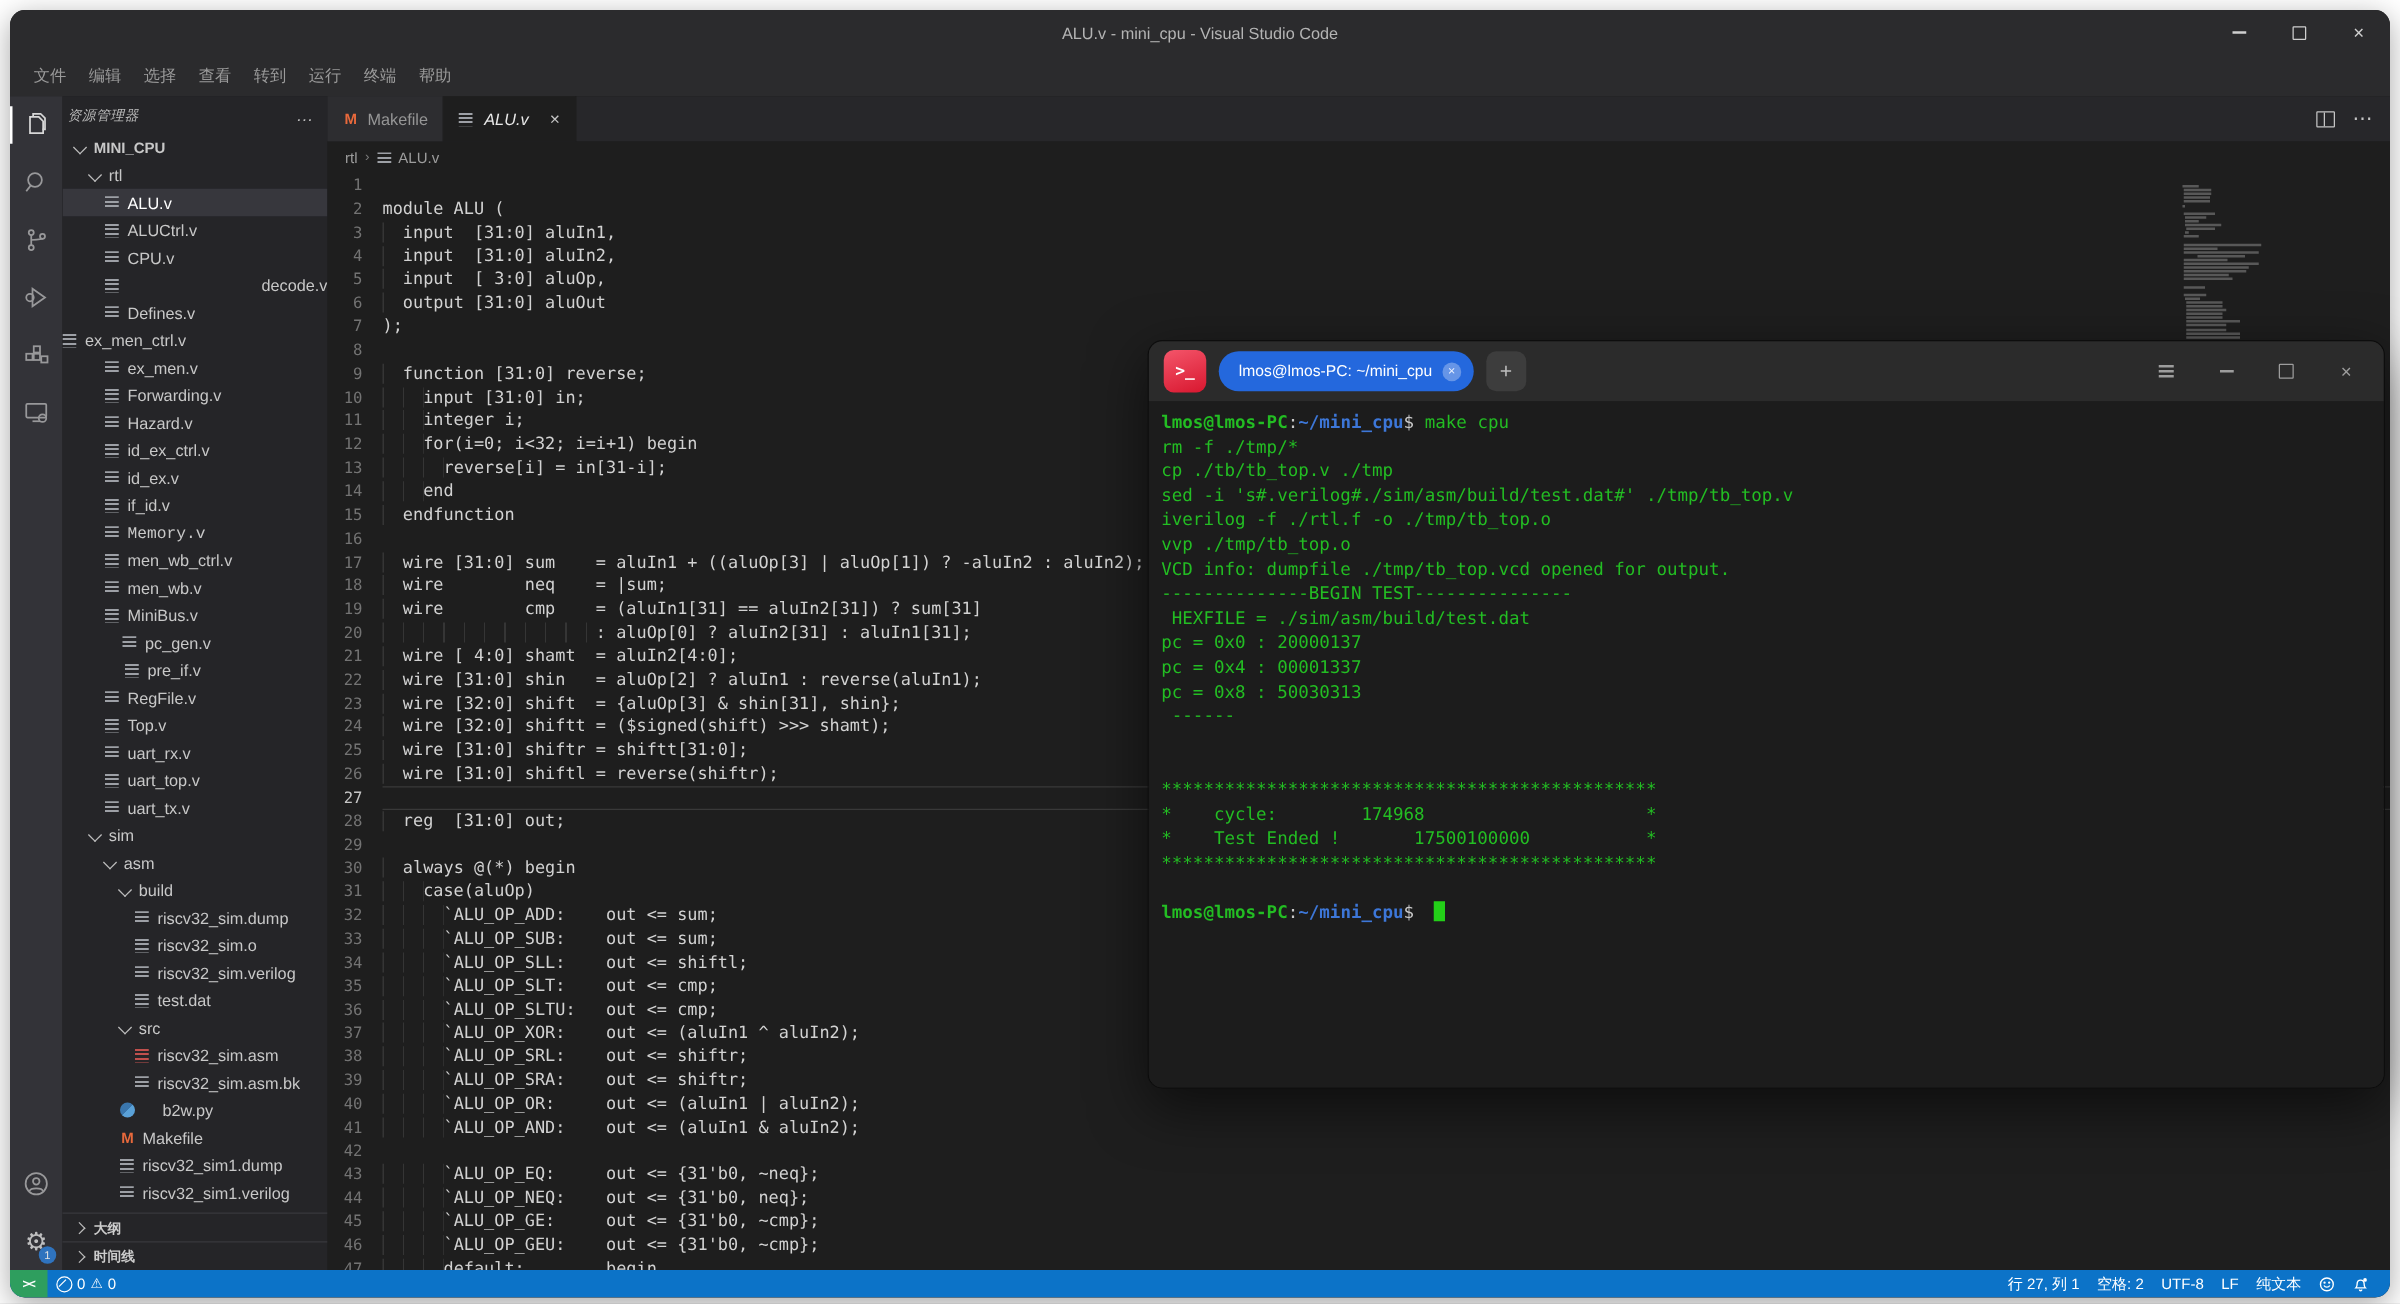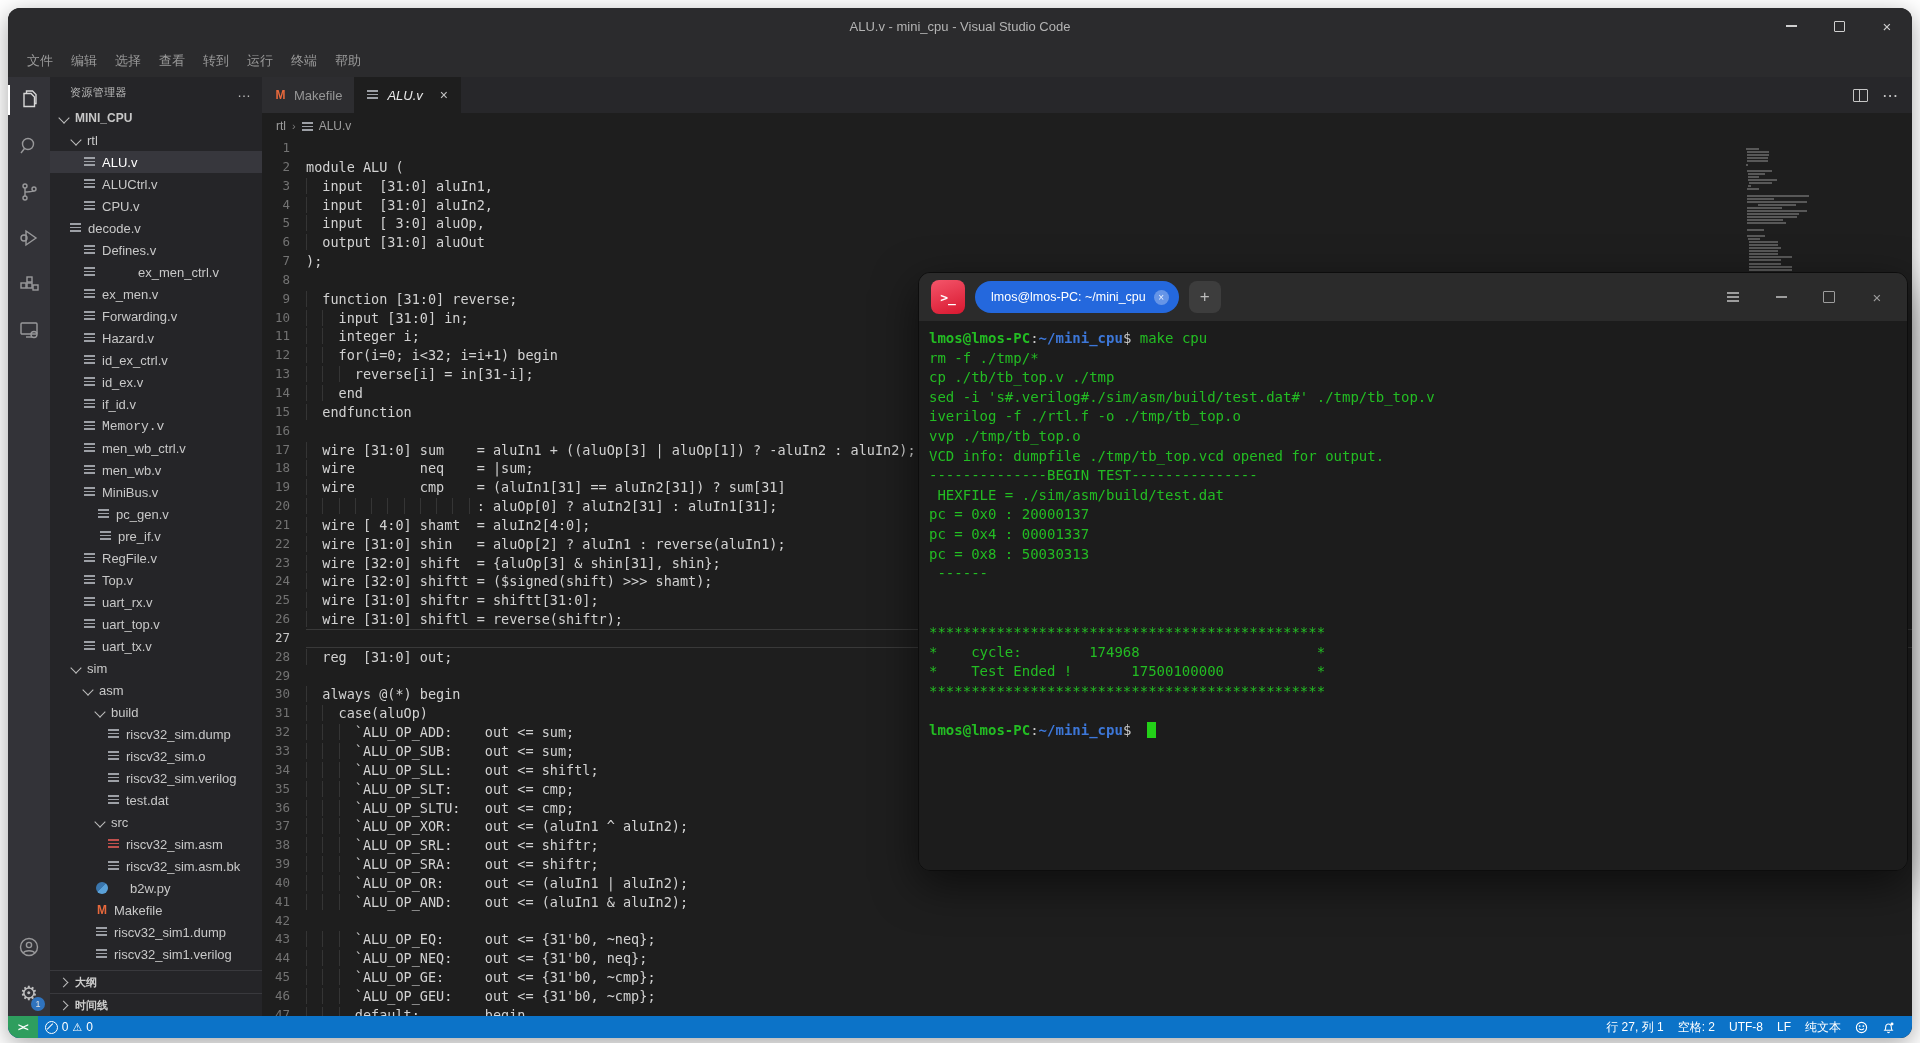--- a/index.html
+++ b/index.html
@@ -23,21 +23,21 @@
   .activitybar{width:42px;background:#333338;display:flex;flex-direction:column;align-items:center;flex:none;}
   .act{width:42px;height:46px;display:flex;align-items:center;justify-content:center;position:relative;opacity:.62;}
   .act.active{opacity:1;}
   .act.active:before{content:"";position:absolute;left:0;top:8px;bottom:8px;width:2px;background:#ffffff;}
   .act svg{stroke:#d7d7d7;fill:none;stroke-width:1.4;}
   .act-bottom{margin-top:auto;}
   .badge{position:absolute;right:5px;bottom:5px;background:#2f7fd6;color:#fff;font-size:9px;min-width:14px;height:14px;
     border-radius:8px;display:flex;align-items:center;justify-content:center;}
   
   .sidebar{width:212px;background:#252528;color:#cccccc;display:flex;flex-direction:column;flex:none;min-height:0;}
-  .sb-head{height:30px;display:flex;align-items:center;padding:0 10px 0 20px;flex:none;}
+  .sb-head{height:30px;display:flex;align-items:center;padding:0 10px 0 4px;flex:none;font-style:italic;}
   .sb-head .t{font-size:11px;color:#bbbbbb;letter-spacing:.4px;flex:1;}
   .sb-head .more{color:#bbbbbb;font-size:14px;letter-spacing:1px;}
   .tree{flex:1;overflow:hidden;position:relative;}
   .row{height:22px;display:flex;align-items:center;font-size:13px;white-space:nowrap;cursor:default;color:#c8c8c8;}
   .row.sel{background:#37373d;color:#ffffff;}
   .row .chev{width:7px;height:7px;border-right:1.3px solid #bdbdbd;border-bottom:1.3px solid #bdbdbd;
     transform:rotate(45deg);margin-right:7px;flex:none;}
   .row .fico{width:12px;height:12px;margin-right:6px;flex:none;}
   .fi-v{background:repeating-linear-gradient(to bottom,#9da0a6 0 1.6px,transparent 1.6px 3.6px);background-size:11px 11px;background-repeat:no-repeat;background-position:0 1px;}
   .fi-asm{background:repeating-linear-gradient(to bottom,#c0504d 0 1.6px,transparent 1.6px 3.6px);background-size:11px 11px;background-repeat:no-repeat;background-position:0 1px;}
@@ -210,29 +210,29 @@
             <span>ALU.v</span>
           </div>
           <div class="row" style="padding-left: 34px;">
             <span class="fico fi-v"></span>
             <span>ALUCtrl.v</span>
           </div>
           <div class="row" style="padding-left: 34px;">
             <span class="fico fi-v"></span>
             <span>CPU.v</span>
           </div>
-          <div class="row" style="padding-left: 20px;">
+          <div class="row" style="padding-left: 34px; justify-content: space-between;">
             <span class="fico fi-v"></span>
             <span>decode.v</span>
           </div>
           <div class="row" style="padding-left: 34px;">
             <span class="fico fi-v"></span>
             <span>Defines.v</span>
           </div>
-          <div class="row" style="padding-left: 34px; gap: 36px;">
+          <div class="row" style="">
             <span class="fico fi-v"></span>
             <span>ex_men_ctrl.v</span>
           </div>
           <div class="row" style="padding-left: 34px;">
             <span class="fico fi-v"></span>
             <span>ex_men.v</span>
           </div>
           <div class="row" style="padding-left: 34px;">
             <span class="fico fi-v"></span>
             <span>Forwarding.v</span>

